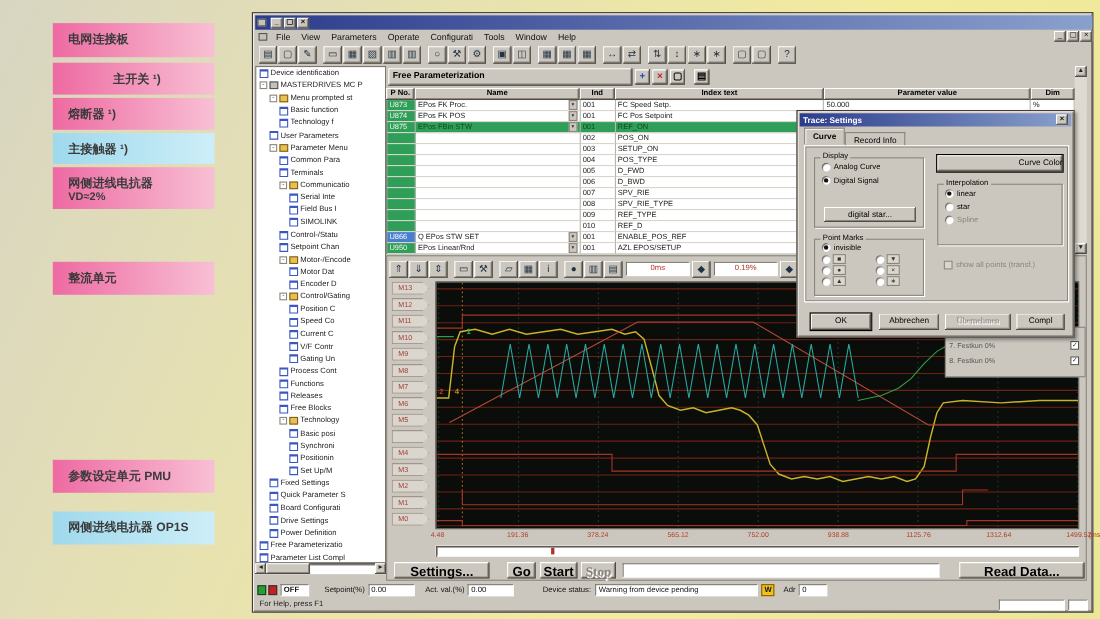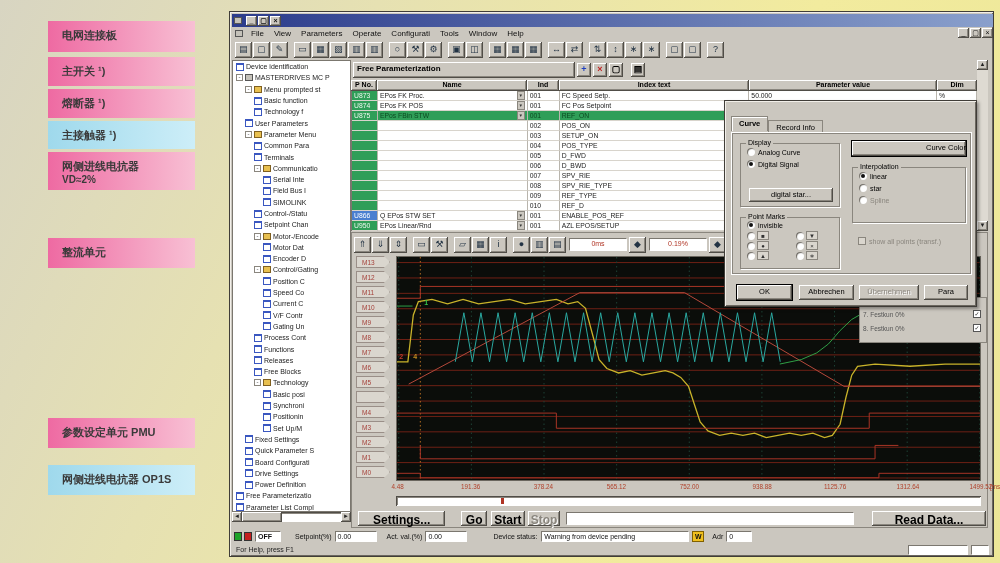--- a/index.html
+++ b/index.html
@@ -62,21 +62,21 @@
        clip-path:polygon(0 0,82% 0,100% 50%,82% 100%,0 100%);
        font-size:6.5px;line-height:11px;color:#a5403a;padding-left:5px;}
   #plot{left:44px;top:23px;width:585px;height:225px;background:#0b0d0a;border:1px solid #6b675f;}
   #plot svg{position:absolute;left:0;top:0;width:100%;height:100%;}
   .mkr{position:absolute;font-size:7px;font-weight:bold;}
   #xaxis{left:44px;top:250px;width:593px;height:12px;position:absolute;}
   .xt{position:absolute;font-size:6.3px;color:#b0402a;transform:translateX(-50%);white-space:nowrap;}
   #tracehs{left:44px;top:263px;width:585px;height:10px;}
   #tracebtns{left:2px;top:277px;width:632px;height:17px;display:flex;align-items:center;}
   .tbt{height:15px;font-size:12px;font-weight:bold;text-align:center;color:#000;padding-top:2px;}
-  .disabled{color:#8a867e !important;text-shadow:1px 1px 0 #fff;}
+  .disabled{color:#8a867e !important;text-shadow:1px 1px 0 #fff;font-family:Liberation Serif, serif;}
   
   #siglist{left:629px;top:285px;width:128px;height:46px;background:#cbc7bf;border:1px solid #8a867e;z-index:20;}
   .sigrow{position:absolute;left:3px;width:120px;height:12px;font-size:6.5px;color:#555;line-height:11px;}
   .sigcb{position:absolute;right:2px;top:1px;width:8px;height:8px;background:#fff;border:1px solid #555;font-size:6px;line-height:7px;text-align:center;color:#222;}
   
   #statusbar{left:2px;top:517px;width:761px;height:14px;display:flex;align-items:center;font-size:7px;color:#111;}
   #helpbar{left:2px;top:531px;width:761px;height:13px;display:flex;align-items:center;font-size:7px;color:#222;}
   .led{width:8px;height:9px;border:1px solid #333;margin-left:2px;}
   .sfld{height:11px;font-size:7px;padding:1px 2px;color:#111;}
   #wbadge{width:12px;height:11px;background:#f0c020;border:1px solid #806000;font-size:7px;font-weight:bold;text-align:center;line-height:10px;margin-left:3px;}
@@ -102,21 +102,21 @@
 </style>
 </head>
 <body>
 
 <div id="canvas">
 
   <div id="left-labels">
       <div class="abs hwlabel pink" style="top: 21px; min-height: 31px;">
         <div>电网连接板</div>
       </div>
-      <div class="abs hwlabel pink" style="top: 57px; min-height: 29px;">
+      <div class="abs hwlabel pink" style="top: 57px; min-height: 29px; text-align: center;">
         <div>主开关 ¹)</div>
       </div>
       <div class="abs hwlabel pink" style="top: 89px; min-height: 29px;">
         <div>熔断器 ¹)</div>
       </div>
       <div class="abs hwlabel cyan" style="top: 121px; min-height: 28px;">
         <div>主接触器 ¹)</div>
       </div>
       <div class="abs hwlabel pink" style="top: 152px; min-height: 32px;">
         <div>网侧进线电抗器</div>
@@ -646,20 +646,24 @@
         <span class="tbt btn" style="width:115px;margin-left:18px;">Read Data...</span>
       </div>
     </div>
 
     <div id="siglist" class="abs">
         <div class="sigrow" style="top: 11px;"><span>7. Festkun 0%</span><span class="sigcb">✓</span></div>
         <div class="sigrow" style="top: 25px;"><span>8. Festkun 0%</span><span class="sigcb">✓</span></div>
       </div>
 
     <div id="dlg" class="abs">
+      <div id="dlgtitle" class="abs">
+        <span style="flex:1;">Trace: Settings</span>
+        <span class="tbtn btn">×</span>
+      </div>
       <div class="abs" style="left:6px;top:17px;display:flex;align-items:flex-end;">
         <span class="tab active">Curve</span>
         <span class="tab">Record Info</span>
       </div>
       <div id="dlgpage" class="abs">
         <div class="group" style="left:8px;top:10px;width:100px;height:64px;">
           <span class="glabel">Display</span>
           <div class="radrow">
               <span class="radio"></span>
               <span>Analog Curve</span>
@@ -720,21 +724,21 @@
             </div>
         </div>
         <div class="radrow dis" style="position:absolute;left:120px;top:100px;">
           <span class="cbx"></span>
             <span>show all points (transf.)</span>
         </div>
       </div>
       <span class="dbtn btn" style="left:12px;top:184px;width:55px;height:15px;padding-top:2px;outline:1px solid #000;">OK</span>
       <span class="dbtn btn" style="left:74px;top:184px;width:55px;height:15px;padding-top:2px;">Abbrechen</span>
       <span class="dbtn btn disabled" style="left:134px;top:184px;width:60px;height:15px;padding-top:2px;">Übernehmen</span>
-      <span class="dbtn btn" style="left:199px;top:184px;width:44px;height:15px;padding-top:2px;">Para</span>
+      <span class="dbtn btn" style="left:199px;top:184px;width:44px;height:15px;padding-top:2px;">Compl</span>
     </div>
 
     <div id="statusbar" class="abs">
       <span class="led" style="background:#1fa32a;"></span>
       <span class="led" style="background:#c42020;"></span>
       <span class="sfld flat-sunken" style="width:26px;margin-left:3px;font-weight:bold;">OFF</span>
       <span style="margin-left:14px;">Setpoint(%)</span>
       <span class="sfld flat-sunken" style="width:42px;margin-left:3px;">0.00</span>
       <span style="margin-left:10px;">Act. val.(%)</span>
       <span class="sfld flat-sunken" style="width:42px;margin-left:3px;">0.00</span>

